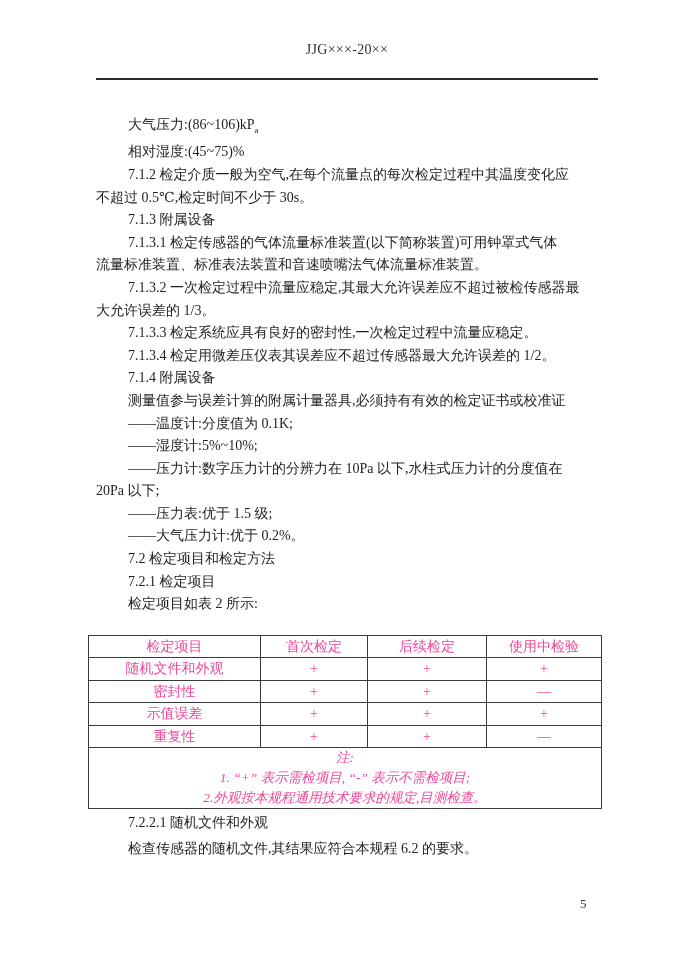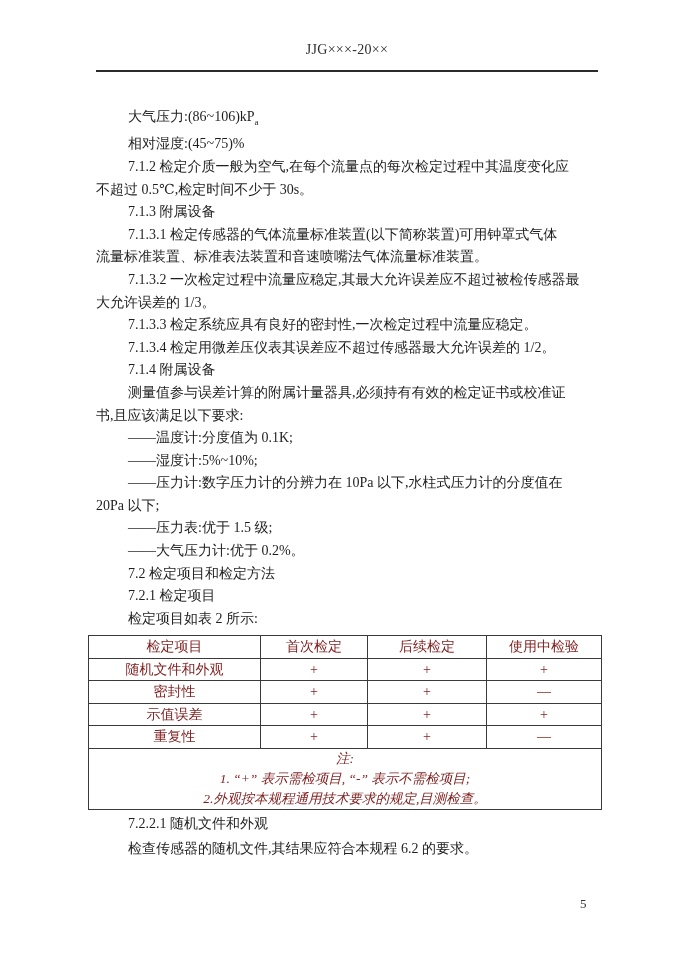--- a/index.html
+++ b/index.html
@@ -16,40 +16,40 @@
     position:absolute;
     left:96px; top:42px;
     width:502px;
   }
   .doc-header {
     width:100%;
     text-align:center;
     font-size:14px;
     color:#2f2f2f;
     letter-spacing:.3px;
-    padding-bottom:12px;
+    padding-bottom:20px;
     border-bottom:2px solid #2b2b2b;
   }
   .body-text {
     margin-top:34px;
     font-size:14px;
     line-height:22.6px;
     white-space:nowrap;
   }
   .body-text p, .after-table p { white-space:nowrap; }
   p.ind { text-indent:32px; }
   sub.unit-sub { font-size:9px; vertical-align:sub; }
   table.v-table {
     border-collapse:collapse;
     table-layout:fixed;
     width:513px;
     margin-left:-8px;
-    margin-top:5px;
+    margin-top:19px;
     font-size:14px;
-    color:#7f1d1d;
+    color:#ec4899;
   }
   table.v-table td {
     border:1px solid #3a3a3a;
     text-align:center;
     height:22.5px;
     padding:0;
     line-height:20px;
     font-weight:normal;
   }
   td.note-cell {
@@ -90,21 +90,20 @@
       <p>不超过 0.5℃,检定时间不少于 30s。</p>
       <p class="ind">7.1.3 附属设备</p>
       <p class="ind">7.1.3.1 检定传感器的气体流量标准装置(以下简称装置)可用钟罩式气体</p>
       <p>流量标准装置、标准表法装置和音速喷嘴法气体流量标准装置。</p>
       <p class="ind">7.1.3.2 一次检定过程中流量应稳定,其最大允许误差应不超过被检传感器最</p>
       <p>大允许误差的 1/3。</p>
       <p class="ind">7.1.3.3 检定系统应具有良好的密封性,一次检定过程中流量应稳定。</p>
       <p class="ind">7.1.3.4 检定用微差压仪表其误差应不超过传感器最大允许误差的 1/2。</p>
       <p class="ind">7.1.4 附属设备</p>
       <p class="ind">测量值参与误差计算的附属计量器具,必须持有有效的检定证书或校准证</p>
-      <p>书,且应该满足以下要求:</p>
       <p class="ind">——温度计:分度值为 0.1K;</p>
       <p class="ind">——湿度计:5%~10%;</p>
       <p class="ind">——压力计:数字压力计的分辨力在 10Pa 以下,水柱式压力计的分度值在</p>
       <p>20Pa 以下;</p>
       <p class="ind">——压力表:优于 1.5 级;</p>
       <p class="ind">——大气压力计:优于 0.2%。</p>
       <p class="ind">7.2 检定项目和检定方法</p>
       <p class="ind">7.2.1 检定项目</p>
       <p class="ind">检定项目如表 2 所示:</p>
     </div>

